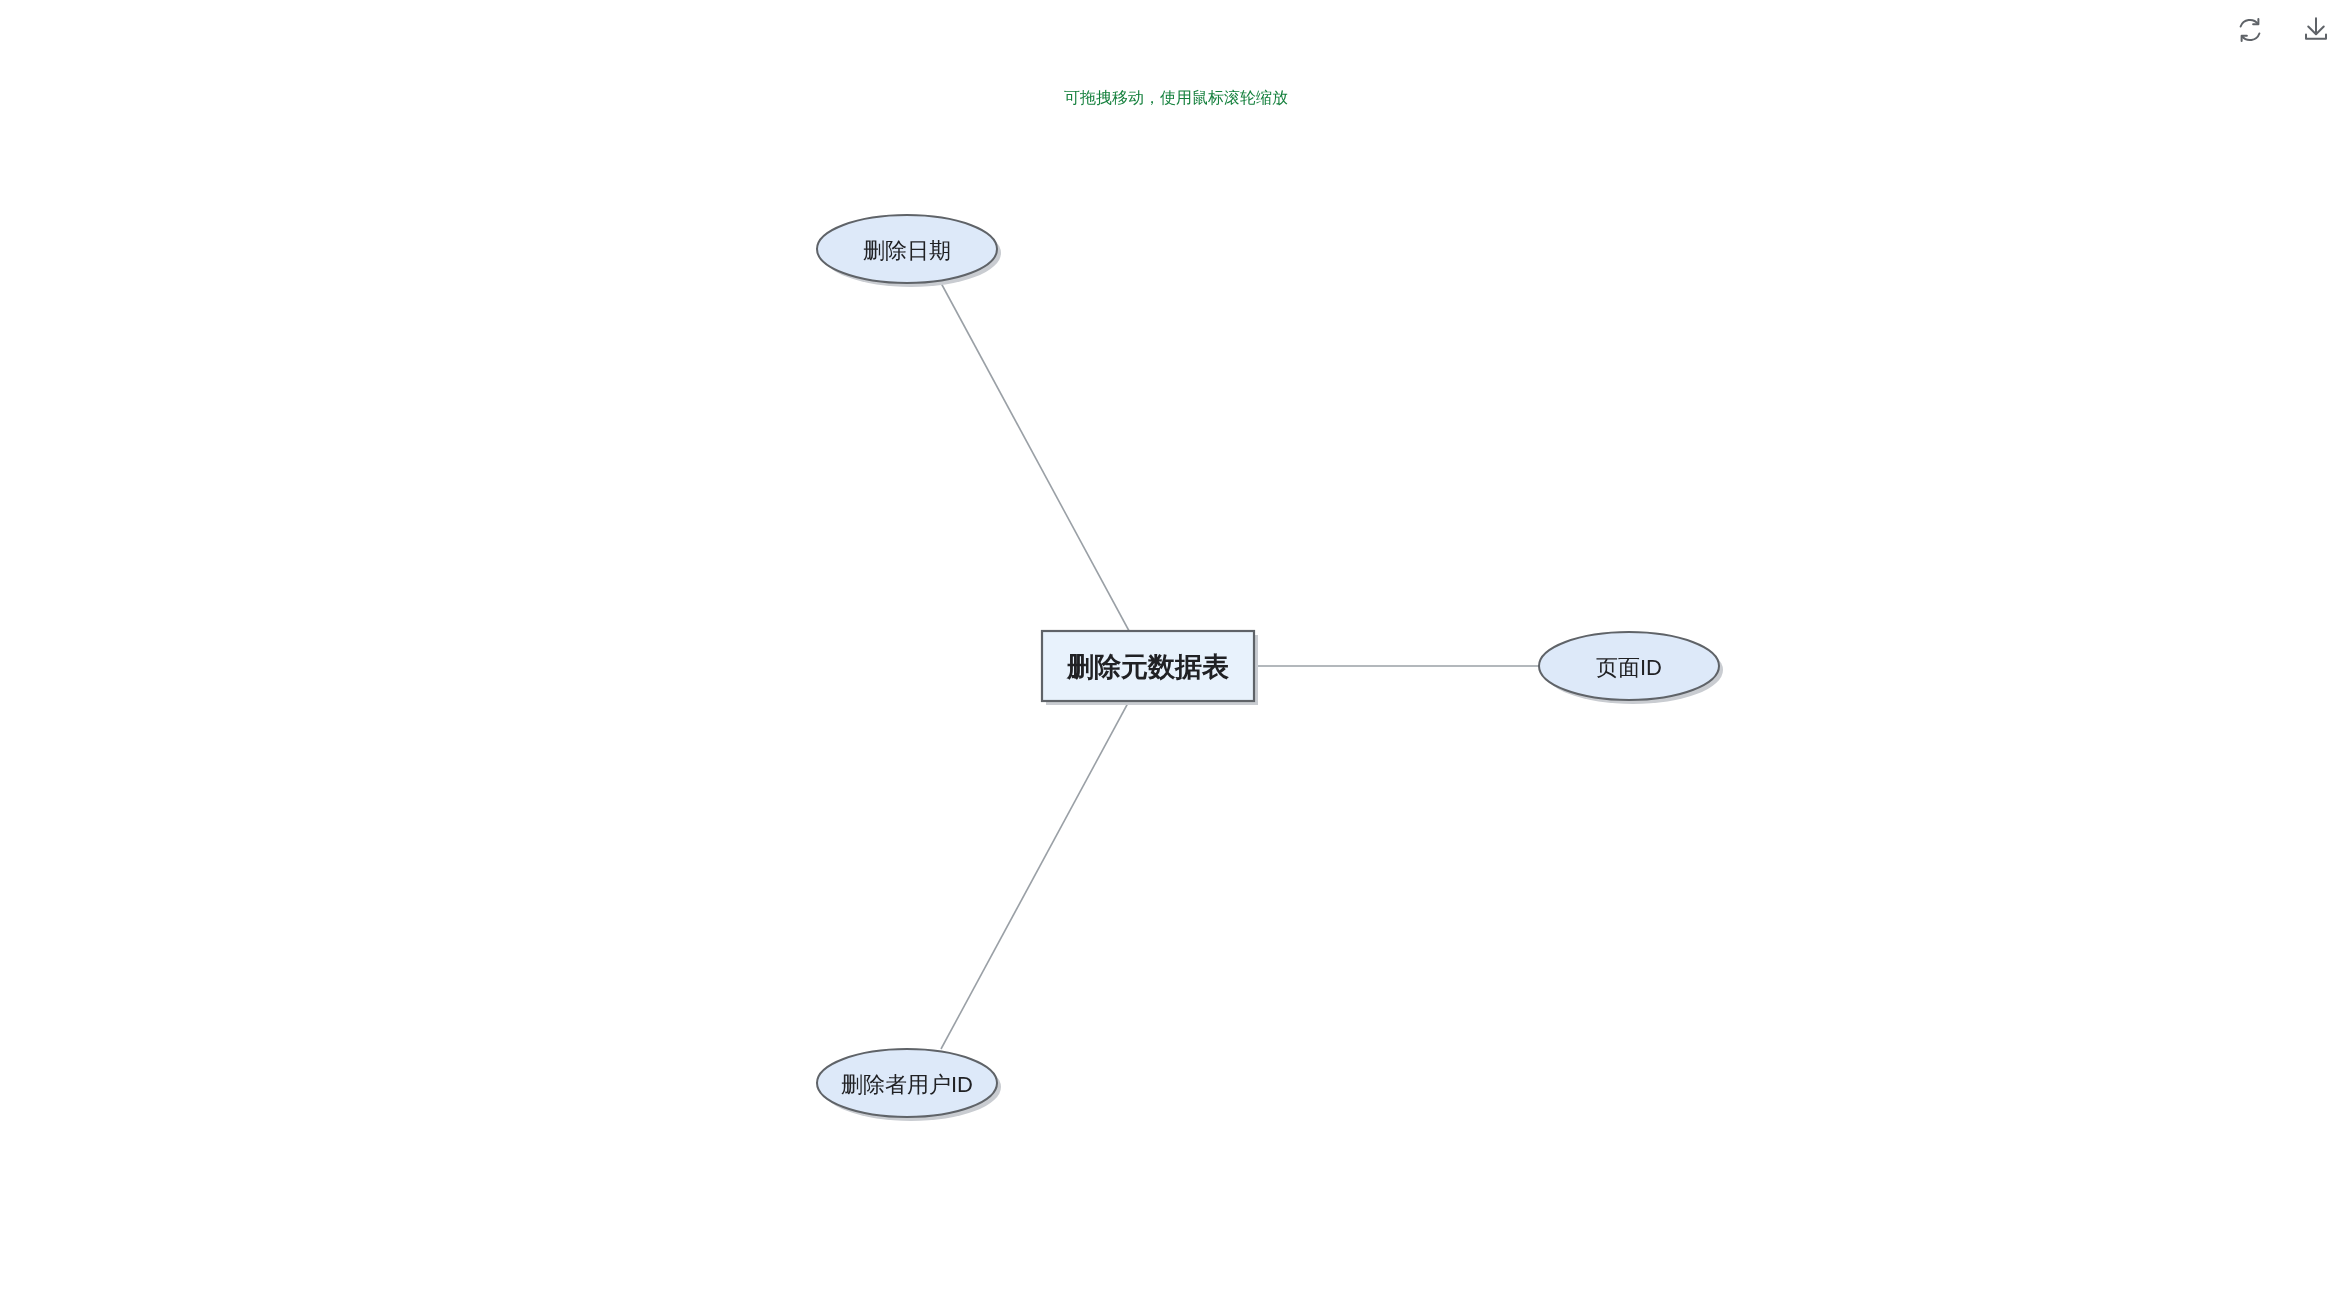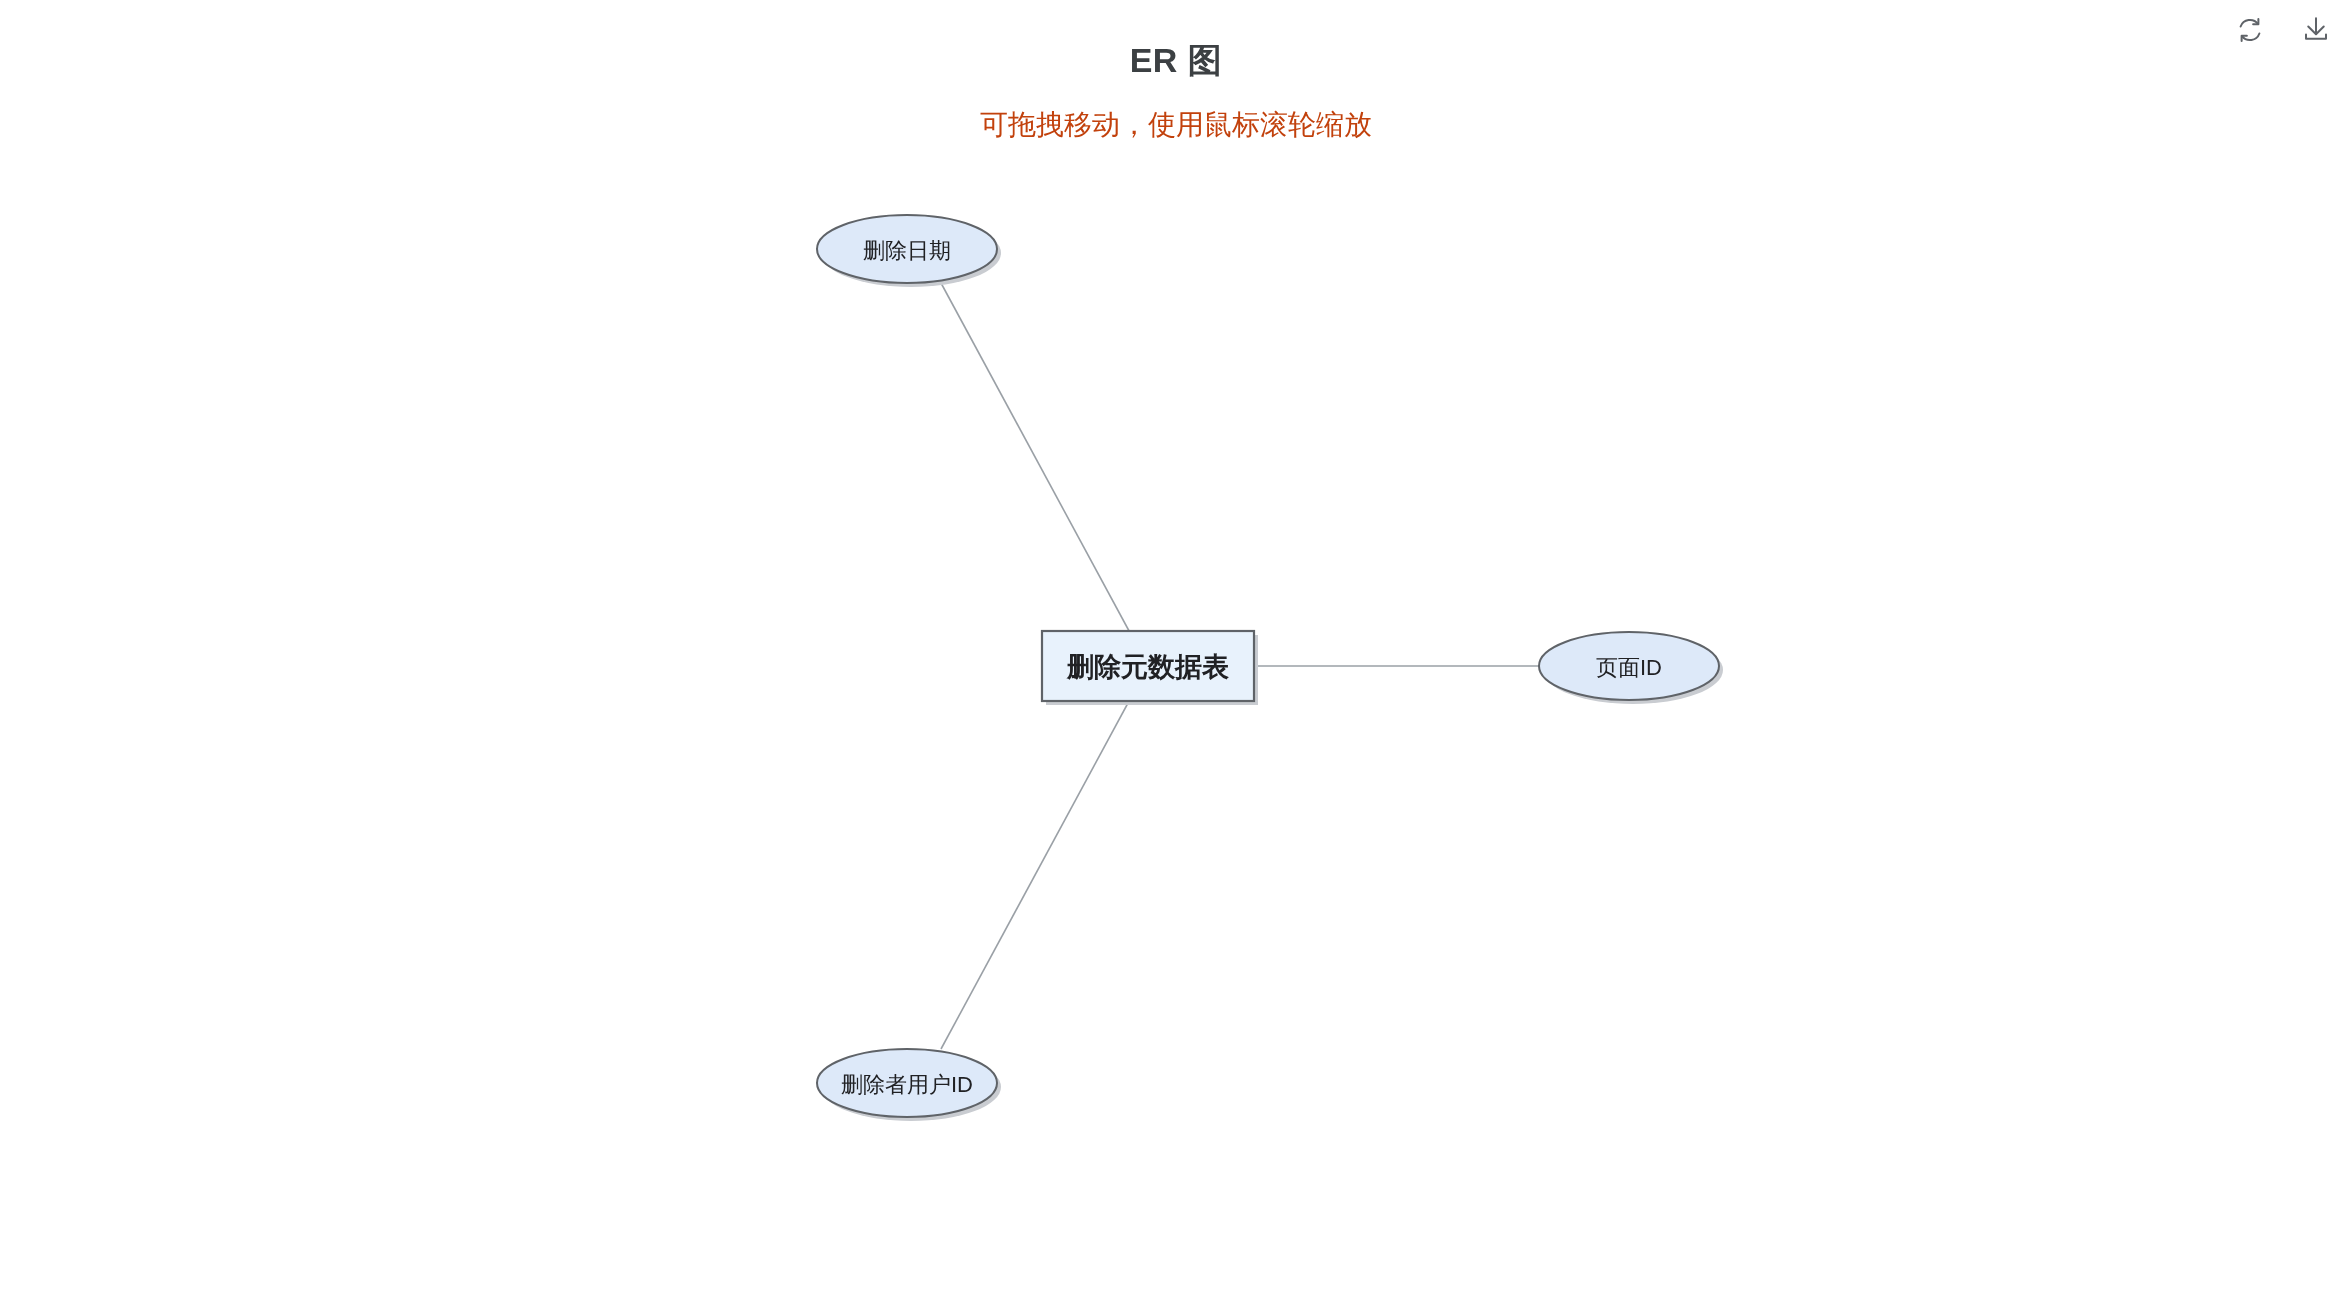--- a/index.html
+++ b/index.html
@@ -37,27 +37,27 @@
     width: 2352px;
     text-align: center;
     font-size: 34px;
     font-weight: bold;
     color: #3c4043;
     letter-spacing: 0.5px;
   }
 
   .page-subtitle {
     position: absolute;
-    top: 106px;
+    top: 88px;
     left: 0;
     width: 2352px;
     text-align: center;
-    font-size: 28px;
+    font-size: 16px;
     font-weight: normal;
-    color: #c2410c;
+    color: #15803d;
   }
 
   
   .toolbar {
     position: absolute;
     top: 8px;
     right: 14px;
     display: flex;
     align-items: center;
     gap: 22px;
@@ -132,21 +132,20 @@
     text-anchor: middle;
     dominant-baseline: central;
   }
 </style>
 </head>
 <body>
 
 <div id="app">
 
   <div class="header">
-    <div class="page-title">ER 图</div>
     <div class="page-subtitle">可拖拽移动，使用鼠标滚轮缩放</div>
   </div>
 
   <div class="toolbar">
 
     <button class="tool-btn" title="重置视图">
       <span>
         <svg width="30" height="30" viewBox="0 0 24 24" fill="none" stroke="#5f6368" stroke-width="1.6" stroke-linecap="round" stroke-linejoin="round">
           <path d="M4.5 9.2A8 8 0 0 1 18.4 7.1"></path>
           <polyline points="18.7,3.2 18.7,7.4 14.5,7.4"></polyline>

